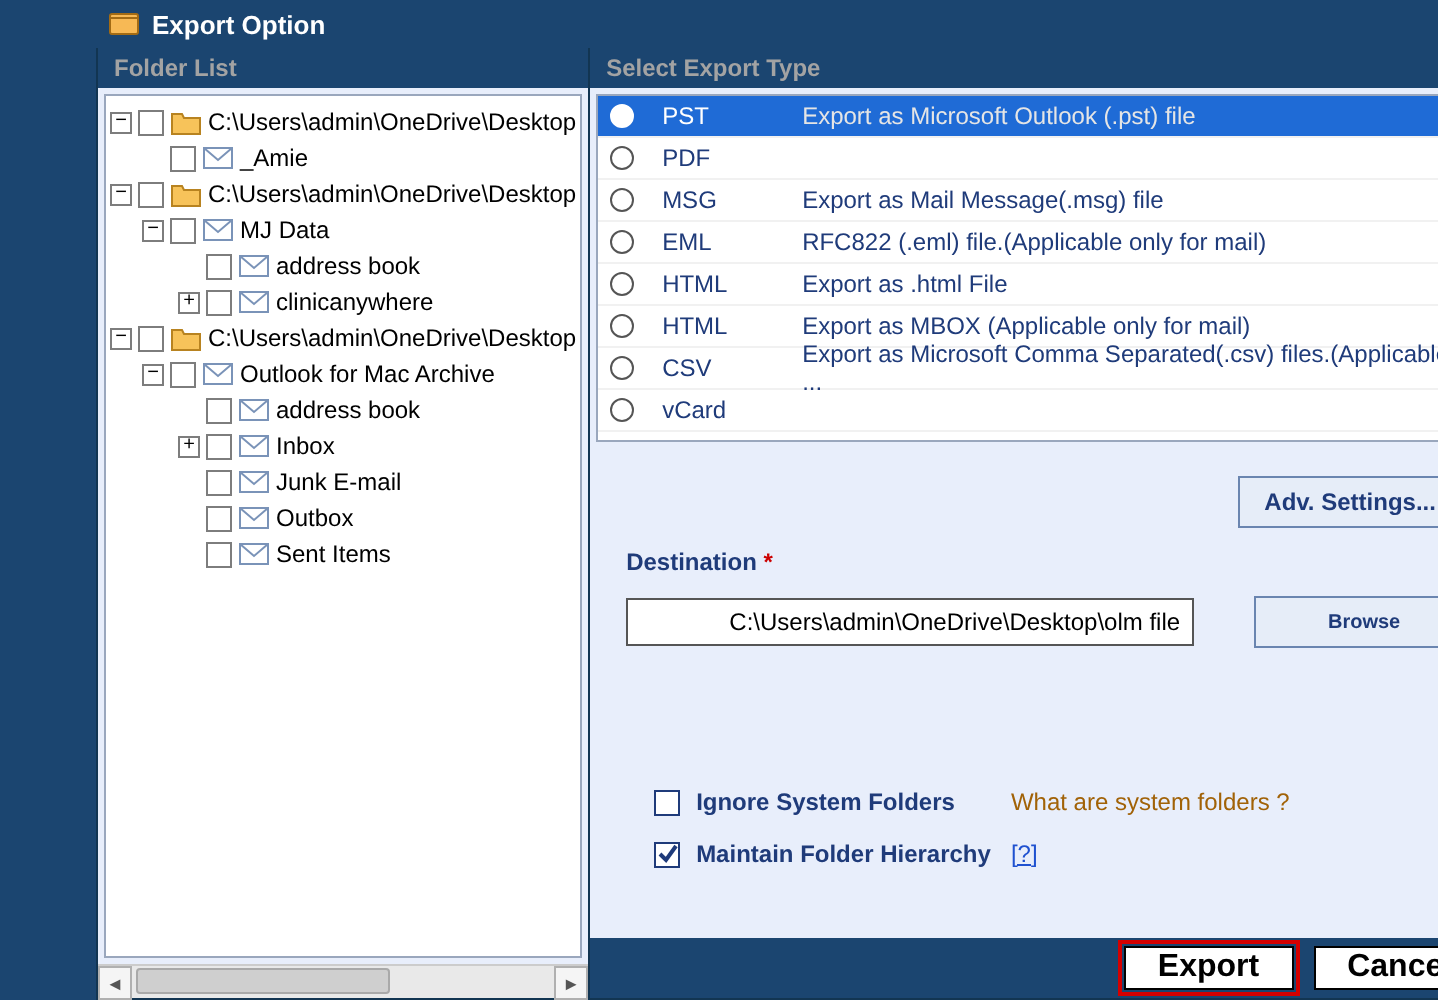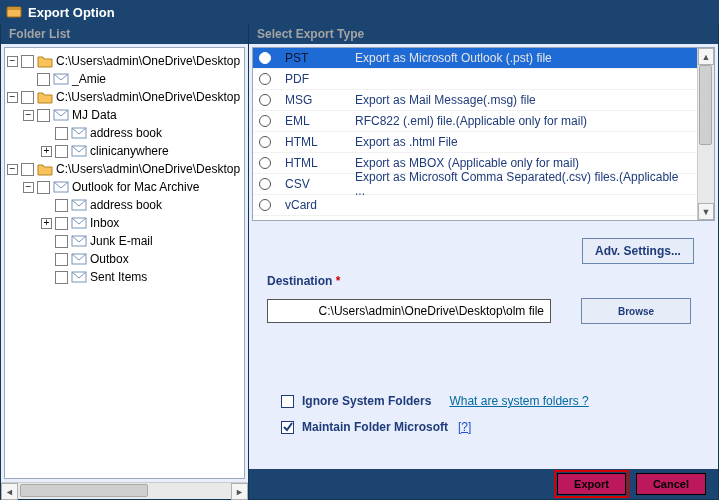--- a/index.html
+++ b/index.html
@@ -1,18 +1,18 @@
 <!DOCTYPE html>
 <html><head>
 <meta charset="utf-8">
 <style>
   * { box-sizing: border-box; }
   html, body { margin:0; padding:0; }
   body { font-family: "Segoe UI", Tahoma, Arial, sans-serif; font-size: 12px; background:#1b4570; width:719px; height:500px; overflow:hidden; color:#000; }
-  .window { width:719px; height:500px; display:flex; flex-direction:column; }
+  .window { width:719px; height:500px; display:flex; flex-direction:column;padding-left:48px; }
   .titlebar { height:24px; background:#1b4570; color:#fff; display:flex; align-items:center; padding:0 6px; gap:6px; }
   .titlebar .icon { width:16px; height:16px; display:inline-flex; align-items:center; justify-content:center; }
   .titlebar .title { font-weight:bold; font-size:13px; }
   .body { flex:1; display:flex; background:#e8eefb; border:1px solid #123552; border-top:none; }
   .left-pane { width:248px; display:flex; flex-direction:column; border-right:1px solid #123552; background:#e8eefb; }
   .right-pane { flex:1; display:flex; flex-direction:column; background:#e8eefb; position:relative; }
   .pane-header { background:#1b4570; color:#a3a3a3; font-weight:bold; padding:3px 8px; font-size:12px; }
   .tree-wrap { flex:1; background:#fff; margin:3px; border:1px solid #9aa7bd; overflow:auto; position:relative; }
   .tree { padding:4px 2px 4px 2px; white-space:nowrap; line-height:18px; font-size:12px; }
   .node { display:flex; align-items:center; height:18px; gap:3px; }
@@ -32,43 +32,43 @@
   .scroll-thumb { position:absolute; left:2px; top:1px; width:60%; height:13px; background:#cfcfcf; border:1px solid #a9a9a9; border-radius:2px; }
   .export-list-wrap { margin:3px; border:1px solid #9aa7bd; background:#fff; height:174px; display:flex; }
   .export-list { flex:1; overflow:hidden; }
   .row { display:flex; align-items:center; height:21px; padding:0 6px; gap:14px; border-bottom:1px solid #f1f1f1; cursor:pointer; }
   .row.sel { background:#1f6bd6; color:#fff; }
   .radio { width:12px; height:12px; border:1px solid #555; border-radius:50%; display:inline-flex; align-items:center; justify-content:center; background:#fff; }
   .row.sel .radio { border-color:#fff; }
   .radio .dot { width:6px; height:6px; border-radius:50%; background:#000; display:none; }
   .row.sel .radio .dot { background:#fff; display:block; }
   .col-code { width:56px; font-weight:500; color:#1f3b7a; }
-  .row.sel .col-code { color:#0f172a; }
+  .row.sel .col-code { color:#ffffff; }
   .col-desc { flex:1; color:#1f3b7a; overflow:hidden; text-overflow:ellipsis; }
   .row.sel .col-desc { color:#e5e5e5; }
   .vtrack { width:17px; background:#efefef; border-left:1px solid #ccc; display:flex; flex-direction:column; }
   .vtrack .scroll-btn { width:100%; height:17px; }
   .v-mid { flex:1; background:#e9e9e9; position:relative; }
   .v-thumb { position:absolute; left:1px; top:0; width:13px; height:80px; background:#cfcfcf; border:1px solid #a9a9a9; border-radius:2px; }
   .right-content { padding:10px 18px 4px 18px; position:relative; }
   .adv-btn { position:absolute; right:24px; top:14px; width:112px; height:26px; border:1px solid #6a85b0; background:#e6edf8; color:#1f3b7a; font-weight:bold; cursor:pointer; font-size:12px; font-family:inherit; padding:0; }
   .dest-label { color:#1f3b7a; font-weight:bold; margin-top:40px; display:inline-block; }
   .req { color:#c00; }
   .dest-row { display:flex; align-items:center; gap:30px; margin-top:10px; }
   .dest-input { width:284px; height:24px; border:1px solid #555; padding:2px 6px; font-size:12px; font-family:inherit; background:#fff;text-align:right; }
   .browse-btn { width:110px; height:26px; border:1px solid #6a85b0; background:#e6edf8; color:#1f3b7a; font-weight:bold; cursor:pointer; font-size:10px; font-family:inherit; }
   .opts { margin-top:70px; }
   .opt-row { display:flex; align-items:center; gap:8px; margin:12px 0 12px 14px; }
   .cb { width:13px; height:13px; border:1px solid #1f3b7a; background:#fff; display:inline-flex; align-items:center; justify-content:center; cursor:pointer; }
   .cb.on svg { display:block; } .cb svg { display:none; }
   .opt-label { color:#1f3b7a; font-weight:bold; }
-  .link { color:#0369a1; text-decoration:underline; cursor:pointer; margin-left:10px; }
+  .link { color:#a16207; cursor:pointer; margin-left:20px; }
   .qm { color:#1f51d0; text-decoration:underline; cursor:pointer; margin-left:2px; }
   .footer { height:30px; background:#1b4570; display:flex; justify-content:flex-end; align-items:center; gap:10px; padding:0 12px; }
-  .ftr-btn { height:22px; padding:0 16px; background:#be185d; border:1px solid #000; font-weight:bold; cursor:pointer; font-family:inherit; font-size:11px; }
+  .ftr-btn { height:22px; padding:0 16px; background:#ffffff; border:1px solid #000; font-weight:bold; cursor:pointer; font-family:inherit; font-size:16px; }
   .ftr-btn.primary { outline:2px solid #d40000; outline-offset:1px; }
 </style>
 </head>
 <body>
 
 <div class="window">
   <div class="titlebar">
     <span class="icon">
       <svg viewBox="0 0 16 16">
           <rect x="1" y="3" width="14" height="10" rx="1" fill="#f7b955" stroke="#a36b14"></rect>
@@ -306,21 +306,21 @@
             <span class="cb"></span>
             <span class="opt-label">Ignore System Folders</span>
             <span class="link">What are system folders ?</span>
           </div>
           <div class="opt-row">
             <span class="cb on">
                 <svg width="10" height="10" viewBox="0 0 10 10">
                   <path d="M1 5 L4 8 L9 1" stroke="#1f3b7a" fill="none" stroke-width="2"></path>
                 </svg>
               </span>
-            <span class="opt-label">Maintain Folder Microsoft</span>
+            <span class="opt-label">Maintain Folder Hierarchy</span>
             <span class="qm">[?]</span>
           </div>
         </div>
       </div>
 
       <div style="flex:1"></div>
       <div class="footer">
         <button class="ftr-btn primary">Export</button>
         <button class="ftr-btn">Cancel</button>
       </div>

